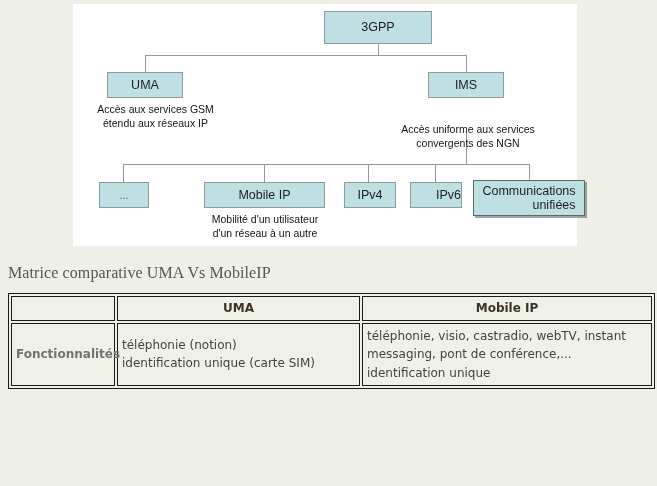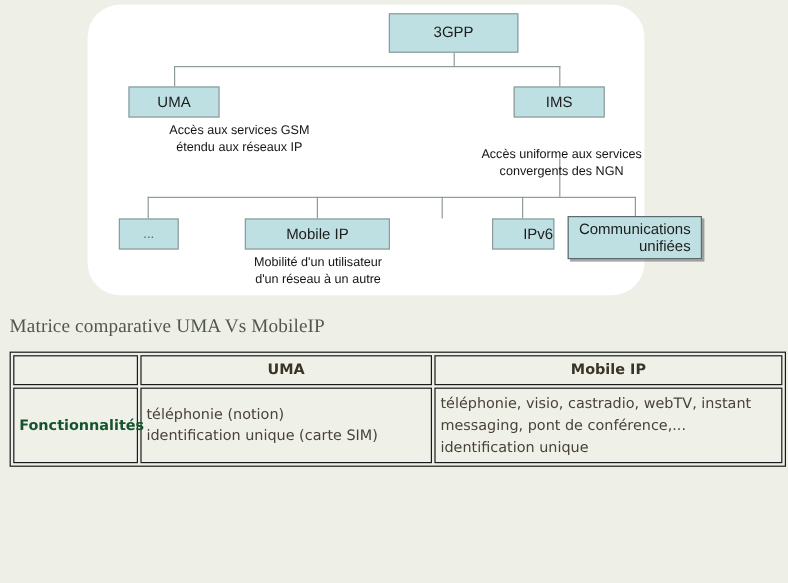--- a/index.html
+++ b/index.html
@@ -13,24 +13,23 @@
     font-family: "DejaVu Sans", sans-serif;
     overflow: hidden;
     position: relative;
   }
 
   
   #diagram-panel {
     position: absolute;
     left: 73px;
     top: 4px;
-    width: 464px;
+    width: 504px;
     height: 242px;
     background: #ffffff;
-    border-radius: 27px;
   }
 
   .node {
     position: absolute;
     background: #bfe0e2;
     border: 1px solid #8e9a9c;
     box-sizing: border-box;
     color: #1d1d1d;
     font-family: "Liberation Sans", sans-serif;
     font-size: 12.5px;
@@ -100,21 +99,21 @@
   #matrix-table th {
     text-align: center;
     font-weight: bold;
     color: #3b3326;
     height: 20px;
     padding: 2px 4px;
   }
   #matrix-table td.rowhead {
     text-align: left;
     font-weight: bold;
-    color: #14532d;
+    color: #737373;
   }
   #matrix-table td.cell {
     text-align: left;
   }
   .col-0 { width: 104px; }
   .col-1 { width: 243px; }
   .col-2 { width: 290px; }
   .cell-line { display: block; }
 </style>
 </head>
@@ -148,31 +147,34 @@
   </div>
 
   <div class="node" style="left:26px; top:178px; width:50px; height:26px; font-size:11px; color:#55666a;">
     <span>...</span>
   </div>
 
   <div class="node" style="left:131px; top:178px; width:121px; height:26px;">
     <span>Mobile IP</span>
   </div>
 
+  <div class="node" style="left:271px; top:178px; width:52px; height:26px;">
+    <span>IPv4</span>
+  </div>
 
   <div class="node" style="left:337px; top:178px; width:52px; height:26px;justify-content:flex-end;">
     <span>IPv6</span>
   </div>
 
   <div class="node shadowed" style="left:400px; top:176px; width:112px; height:36px;">
     <span style="white-space:pre-line;">Communications
 unifiées</span>
   </div>
 
-  <div class="caption" style="left:12px; top:98px; width:165px;padding-left:32px;">Accès aux services GSM
+  <div class="caption" style="left:0px; top:98px; width:165px;">Accès aux services GSM
 étendu aux réseaux IP</div>
 
   <div class="caption" style="left:310px; top:98px; width:170px;margin-top:20px;">Accès uniforme aux services
 convergents des NGN</div>
 
   <div class="caption" style="left:114px; top:208px; width:156px;">Mobilité d'un utilisateur
 d'un réseau à un autre</div>
 </div>
 
 <div id="matrix-title">Matrice comparative UMA Vs MobileIP</div>

